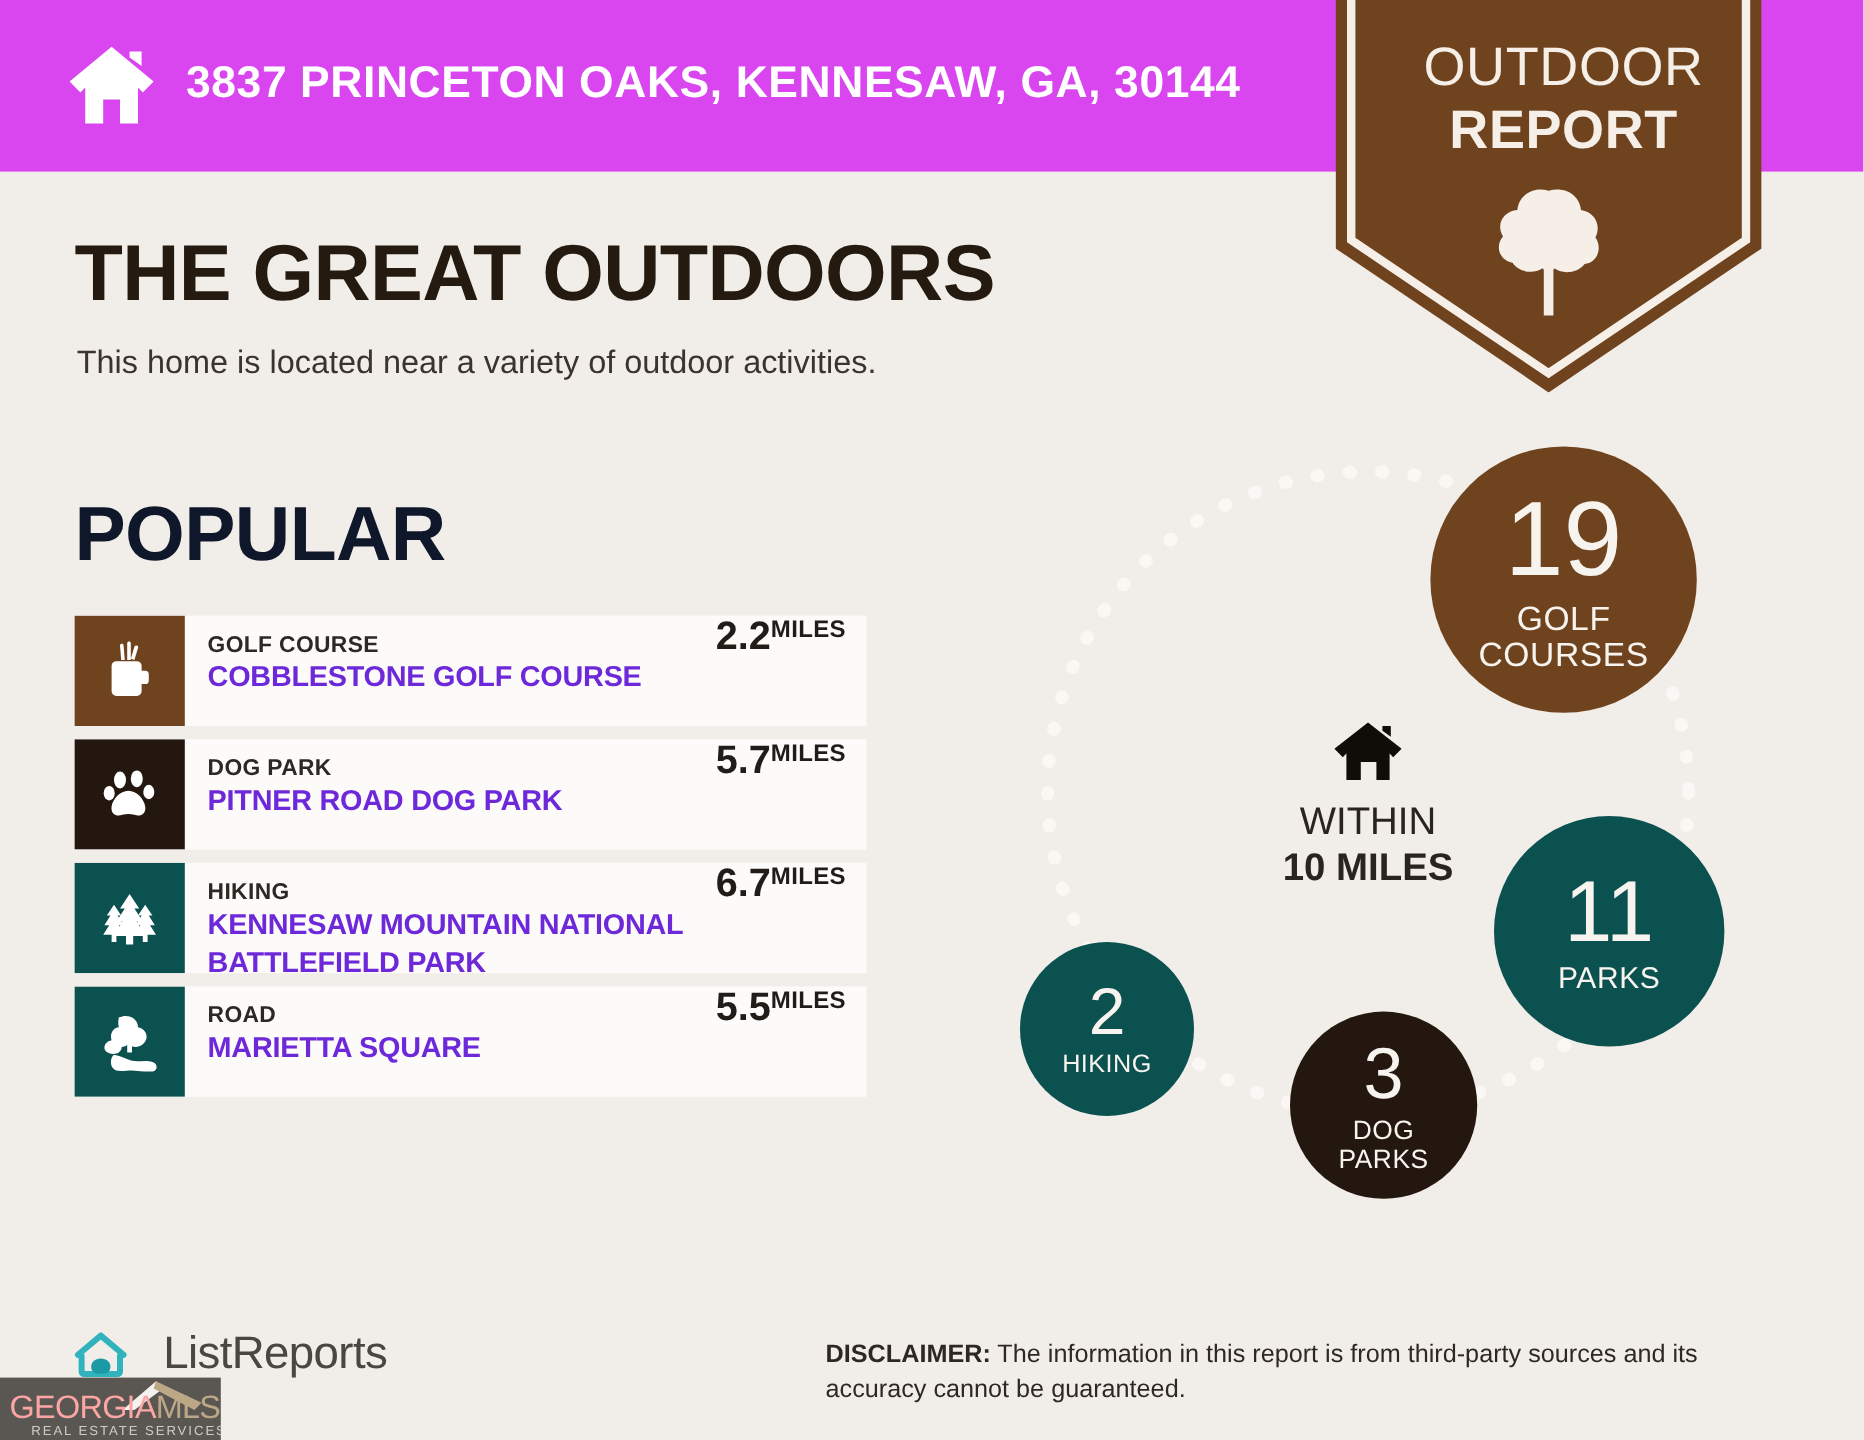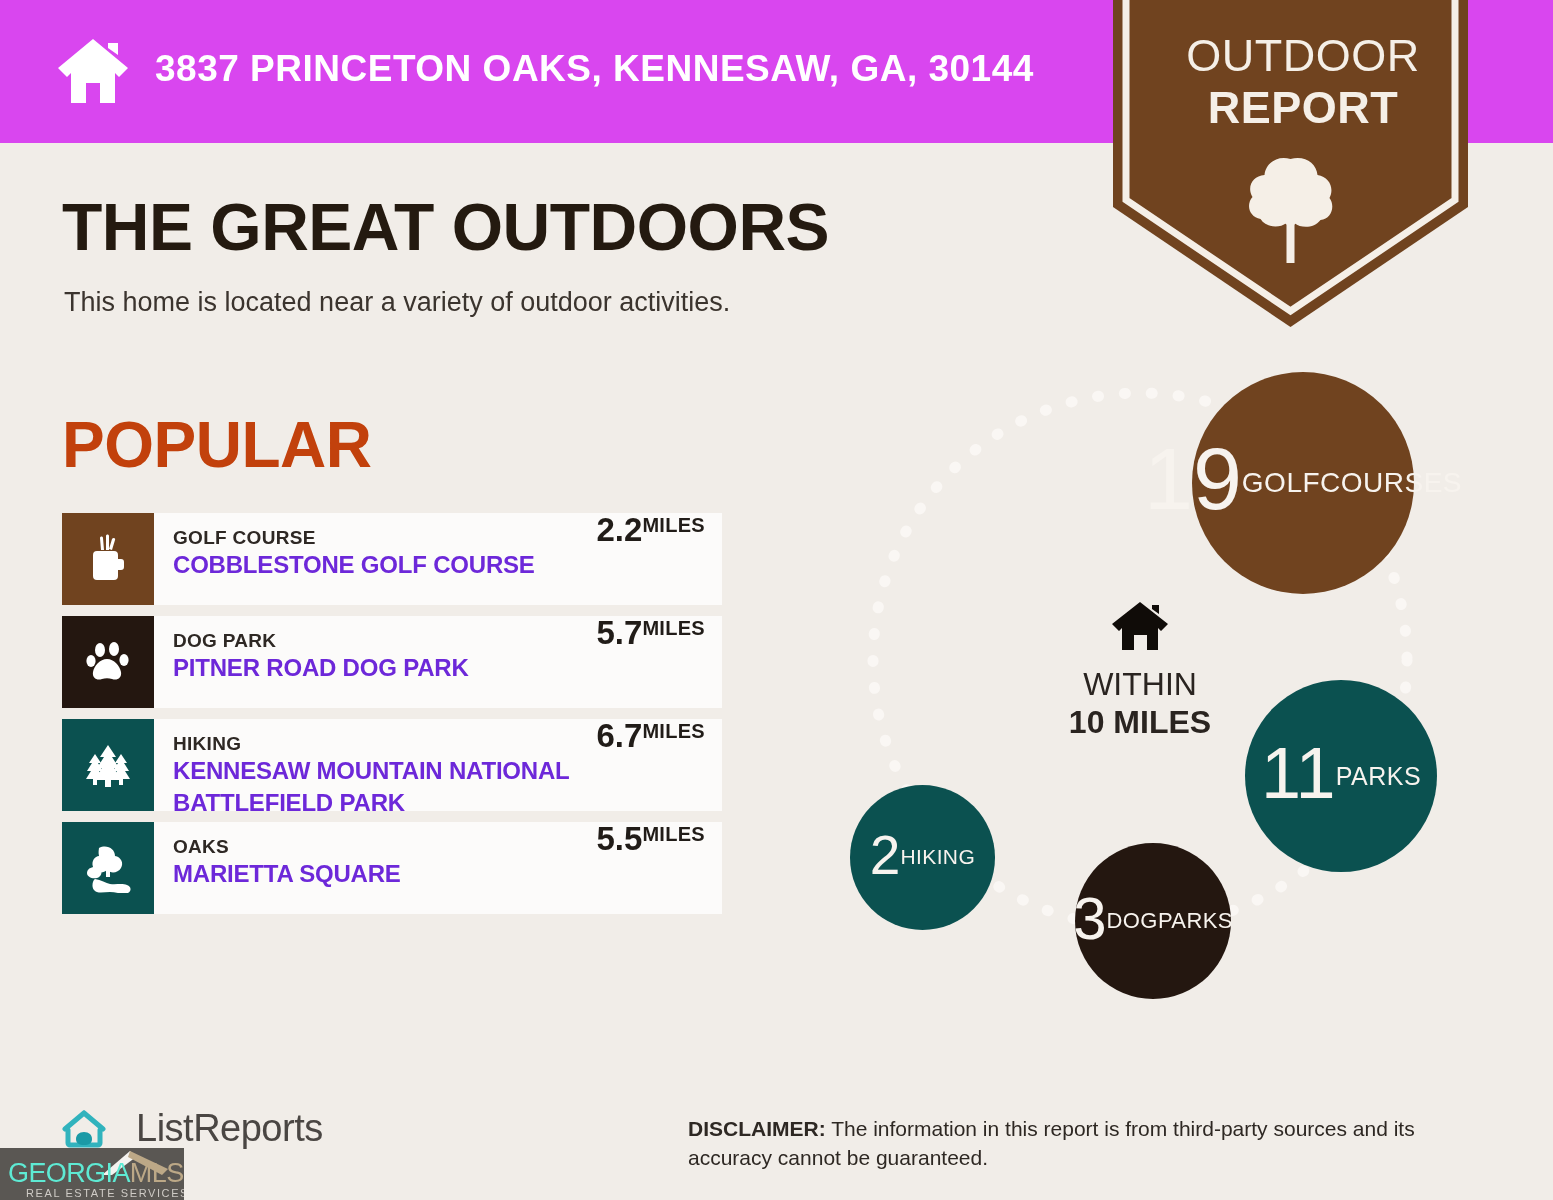--- a/index.html
+++ b/index.html
@@ -79,21 +79,21 @@
     font-size: 27px;
     font-weight: 400;
     color: #3B342E;
   }
   .popular-title {
     position: absolute;
     left: 62px; top: 408px;
     font-size: 64px;
     font-weight: 700;
     letter-spacing: -0.5px;
-    color: #c2410c;
+    color: #0f172a;
   }
 
   
   .list {
     position: absolute;
     left: 62px; top: 513px;
     width: 660px;
   }
   .row {
     position: relative;
@@ -163,21 +163,21 @@
   }
   .dots-svg {
     position: absolute;
     left: 0; top: 0;
     width: 640px; height: 660px;
   }
   .bubble {
     position: absolute;
     border-radius: 50%;
     display: flex;
-    flex-direction: row;
+    flex-direction: column;
     align-items: center;
     justify-content: center;
     color: #F7F3EE;
     text-align: center;
   }
   .bubble-num { font-weight: 300; line-height: 1; }
   .bubble-lbl { font-weight: 400; line-height: 1.06; }
 
   #bub-golf {
     left: 372px; top: 12px;
@@ -270,21 +270,21 @@
     width: 70px; height: 26px;
   }
   .mls-name {
     position: absolute;
     left: 8px; top: 10px;
     font-size: 27px;
     font-weight: 400;
     letter-spacing: -0.6px;
     white-space: nowrap;
   }
-  .mls-name .g { color: #5eead4; margin-top: 36px; }
+  .mls-name .g { color: #fca5a5; margin-top: 36px; }
   .mls-name .m { color: #BCA887; }
   .mls-sub {
     position: absolute;
     left: 26px; top: 39px;
     font-size: 11px;
     letter-spacing: 1.6px;
     color: #CFCBC6;
     white-space: nowrap;
   }
 </style>
@@ -389,21 +389,21 @@
         <svg viewBox="0 0 50 50">
           <path d="M16 5 c8 -4 16 1 16 8 c6 1 9 7 6 12 c-3 5 -10 6 -14 2
                    c-4 4 -12 3 -14 -3 c-2 -6 2 -11 6 -11 c-1 -4 0 -7 0 -8 Z"></path>
           <path d="M23 22 h4 v12 h-4 Z"></path>
           <path d="M4 30 c0 -6 9 -8 13 -4 c3 3 1 8 -3 9 c-5 1 -10 -1 -10 -5 Z"></path>
           <path d="M12 36 c6 1 11 4 15 5 c6 1 12 -1 17 1 c4 1 5 6 1 8
                    c-5 2 -12 -1 -18 -1 c-6 0 -13 2 -16 -2 c-3 -4 -1 -10 1 -11 Z"></path>
         </svg>
       </div>
       <div class="row-body">
-        <div class="row-cat">OAKS</div>
+        <div class="row-cat">ROAD</div>
         <div class="row-name">MARIETTA SQUARE</div>
       </div>
       <div class="row-dist">
         <span class="row-dist-num">5.5</span>
         <span class="row-dist-unit">MILES</span>
       </div>
     </div>
 
   </div>
 

